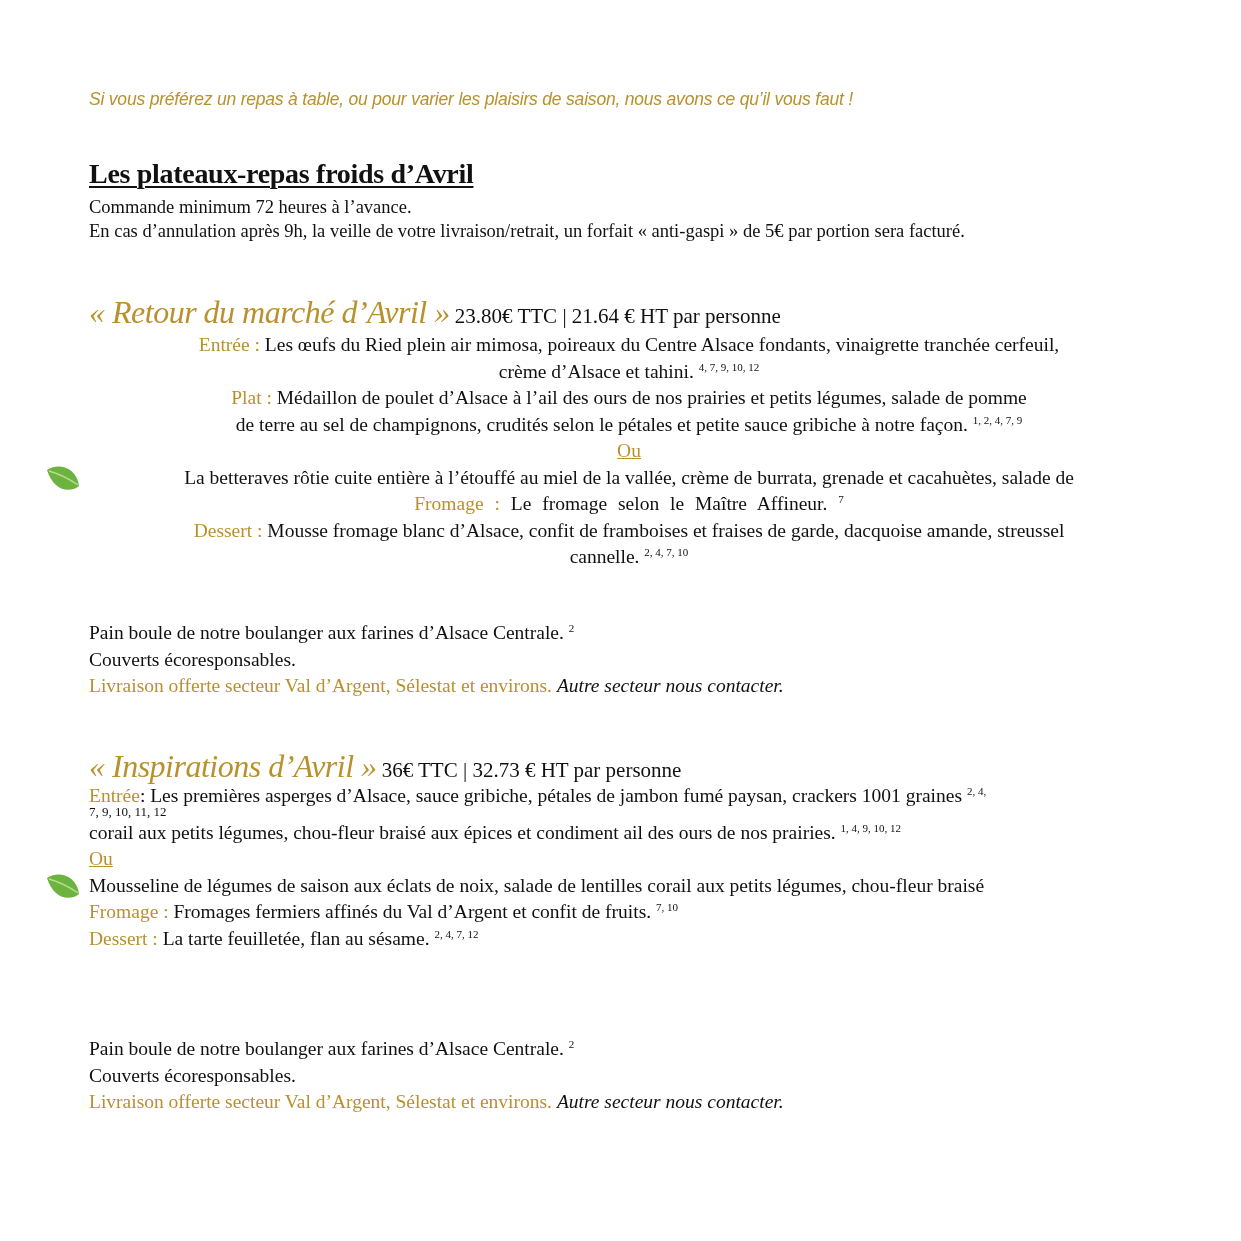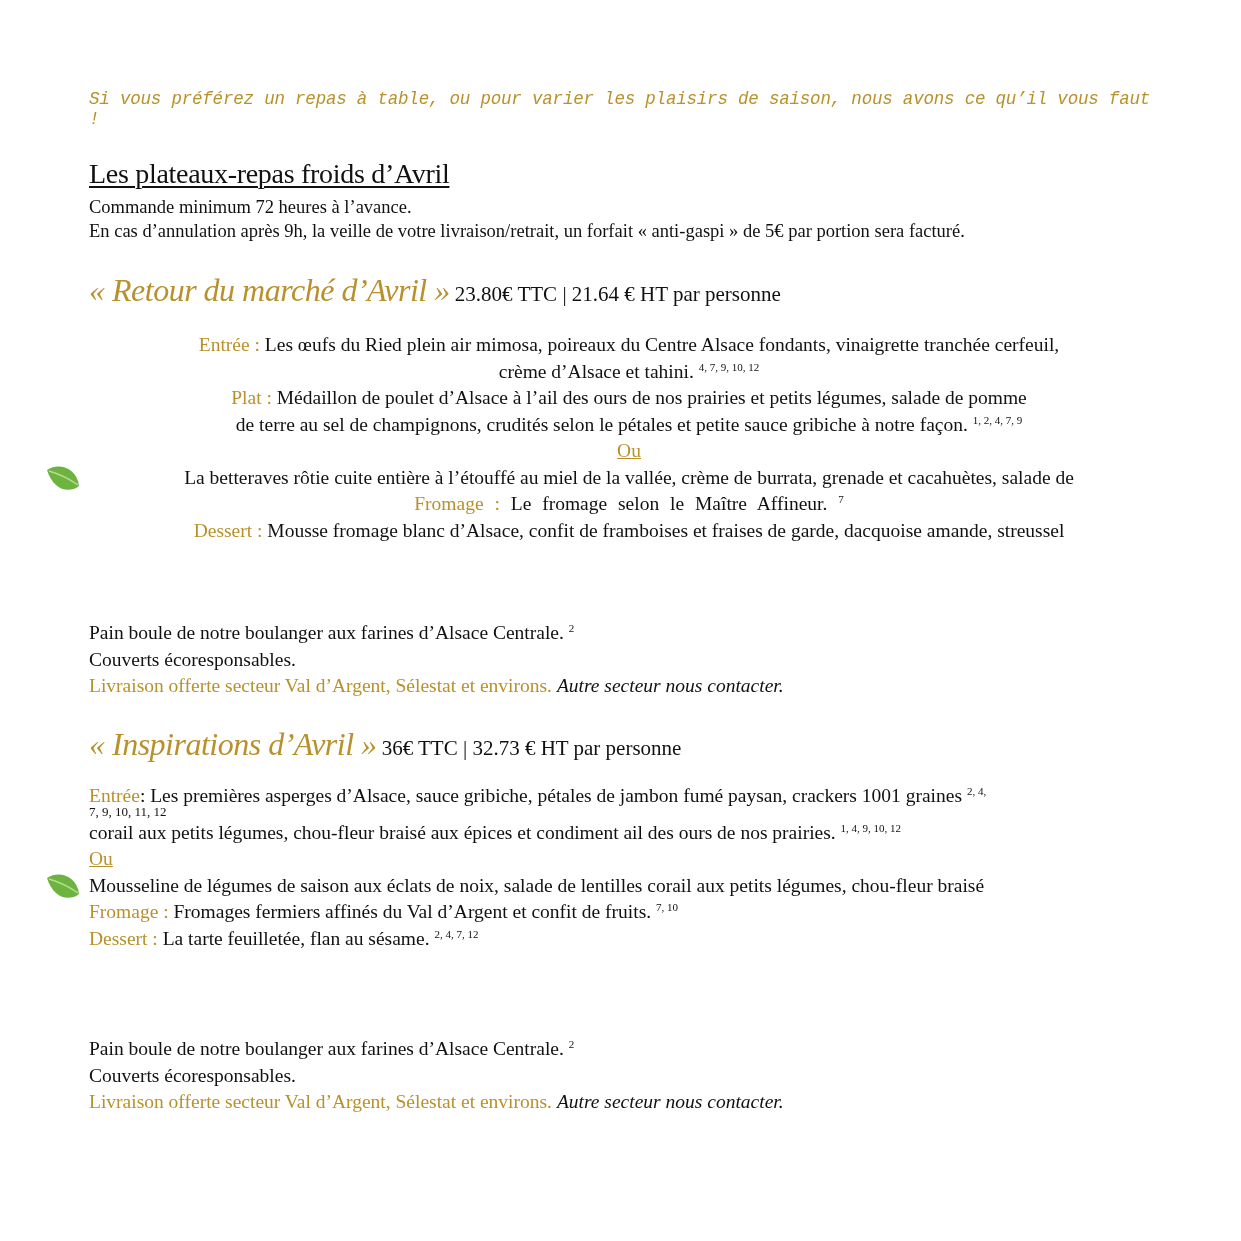--- a/index.html
+++ b/index.html
@@ -1,27 +1,27 @@
 <!DOCTYPE html>
 <html><head>
 <meta charset="utf-8">
 <style>
   html, body { margin: 0; padding: 0; background: #ffffff; }
   body { width: 1241px; height: 1241px; position: relative; overflow: hidden;
          font-family: "DejaVu Serif", "Liberation Serif", serif; color: #111; }
   .page { position: absolute; left: 89px; top: 0; width: 1080px; }
   .gold { color: #b8912c; }
   .intro { position: absolute; top: 89px; left: 0; font-style: italic; font-size: 17.5px;
-           font-family: Liberation Mono, monospace; letter-spacing: -0.2px; }
-  .title { position: absolute; top: 158px; left: 0; font-size: 28px; font-weight: normal;
+           font-family: Liberation Sans, sans-serif; letter-spacing: -0.2px; }
+  .title { position: absolute; top: 158px; left: 0; font-size: 28px; font-weight: bold;
            text-decoration: underline; text-decoration-thickness: 2px; text-underline-offset: 3px;
            font-family: "Liberation Serif", serif; letter-spacing: -0.3px; }
   .sub { font-family: "Liberation Serif", serif; font-size: 18.5px; line-height: 24px; }
   .intro-lines { position: absolute; top: 195px; left: 0; }
-  .menu-head { position: absolute; left: 0; white-space: nowrap; }
+  .menu-head { position: absolute; left: 0; white-space: nowrap; margin-top: 22px; }
   .menu-name { font-style: italic; font-size: 32px; font-family: "Liberation Serif", serif; letter-spacing: -0.5px; }
   .menu-price { font-size: 21px; font-family: "Liberation Serif", serif; }
   .body-text { font-family: "Liberation Serif", serif; font-size: 19.5px; line-height: 26.5px; }
   .block { position: absolute; left: 0; width: 1080px; }
   sup { font-size: 11px; vertical-align: 7px; line-height: 0; }
   .ou { text-decoration: underline; }
   .leaf { position: absolute; left: -44px; width: 36px; height: 30px; }
   .italic { font-style: italic; }
   .line { display: block; }
 </style>
@@ -70,20 +70,24 @@
       <span>La betteraves rôtie cuite entière à l’étouffé au miel de la vallée, crème de burrata, grenade et cacahuètes, salade de</span>
     </span>
     <span class="line" style="word-spacing:6px;">
       <span class="gold">Fromage :</span>
       <span>Le fromage selon le Maître Affineur.</span>
       <sup>7</sup>
     </span>
     <span class="line">
       <span class="gold">Dessert :</span>
       <span>Mousse fromage blanc d’Alsace, confit de framboises et fraises de garde, dacquoise amande, streussel</span>
+    </span>
+    <span class="line">
+      <span>cannelle.</span>
+      <sup>2, 4, 7, 10</sup>
     </span>
   </div>
 
   <div class="block body-text" style="top:620px;">
     <span class="line">
       <span>Pain boule de notre boulanger aux farines d’Alsace Centrale.</span>
       <sup>2</sup>
     </span>
     <span class="line">Couverts écoresponsables.</span>
     <span class="line">

